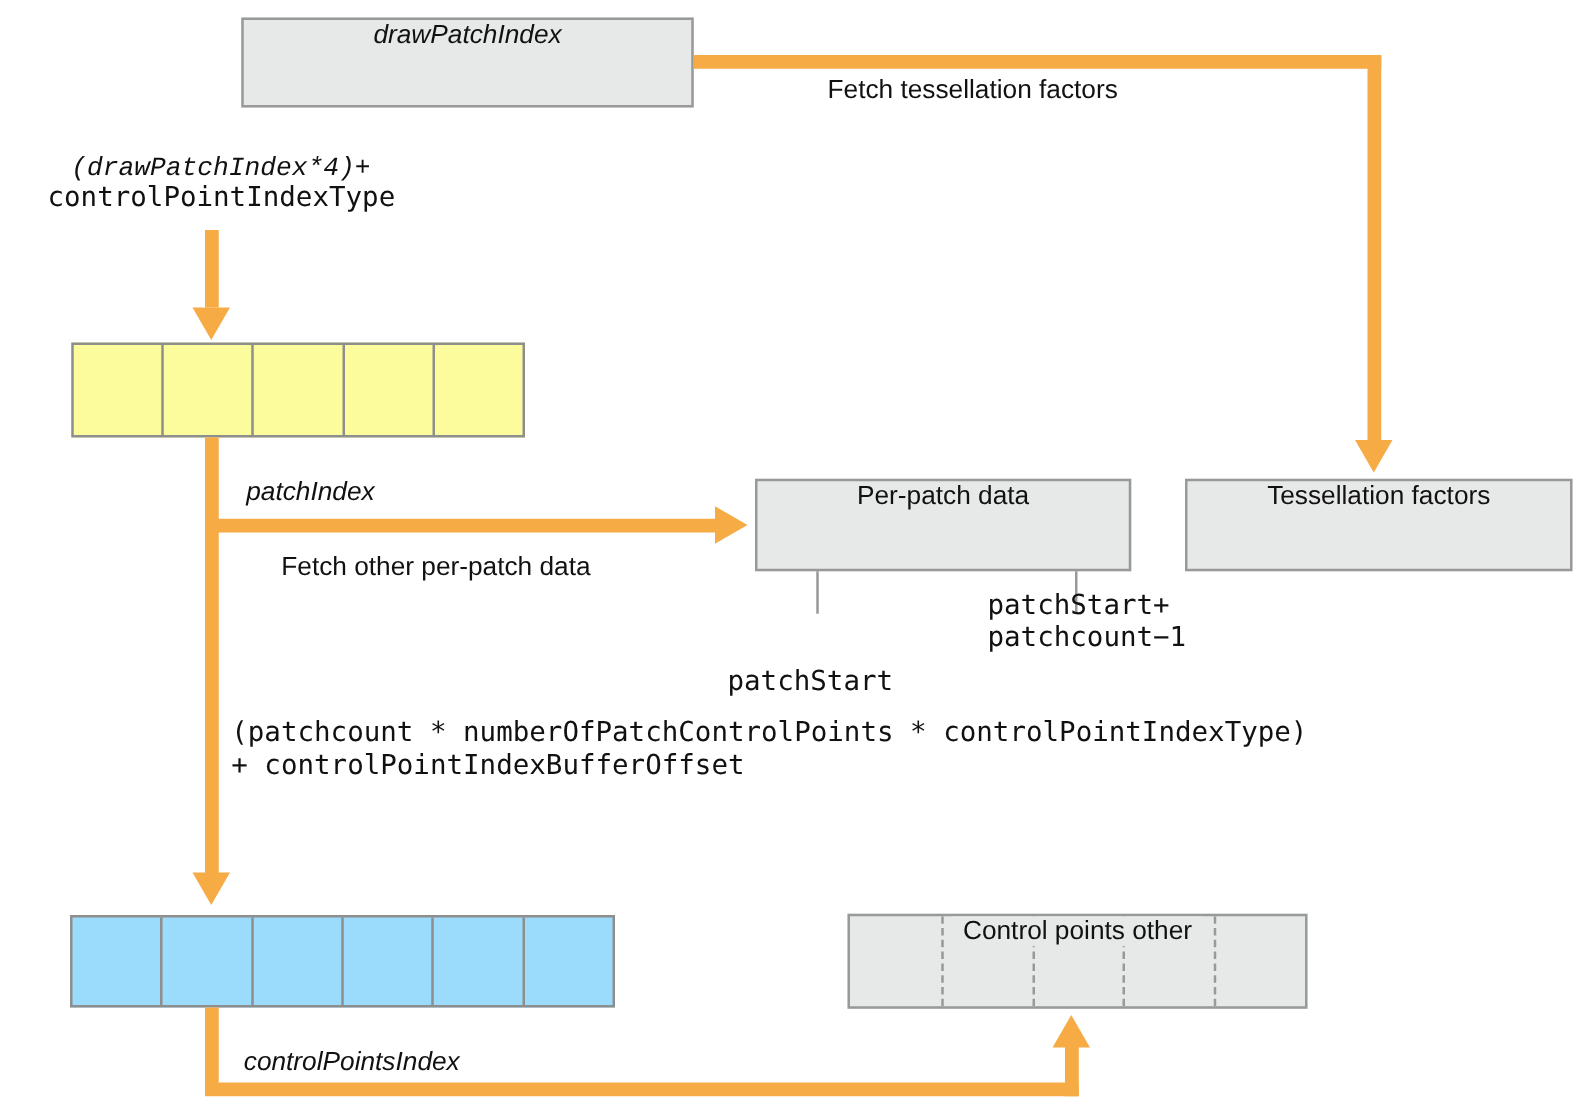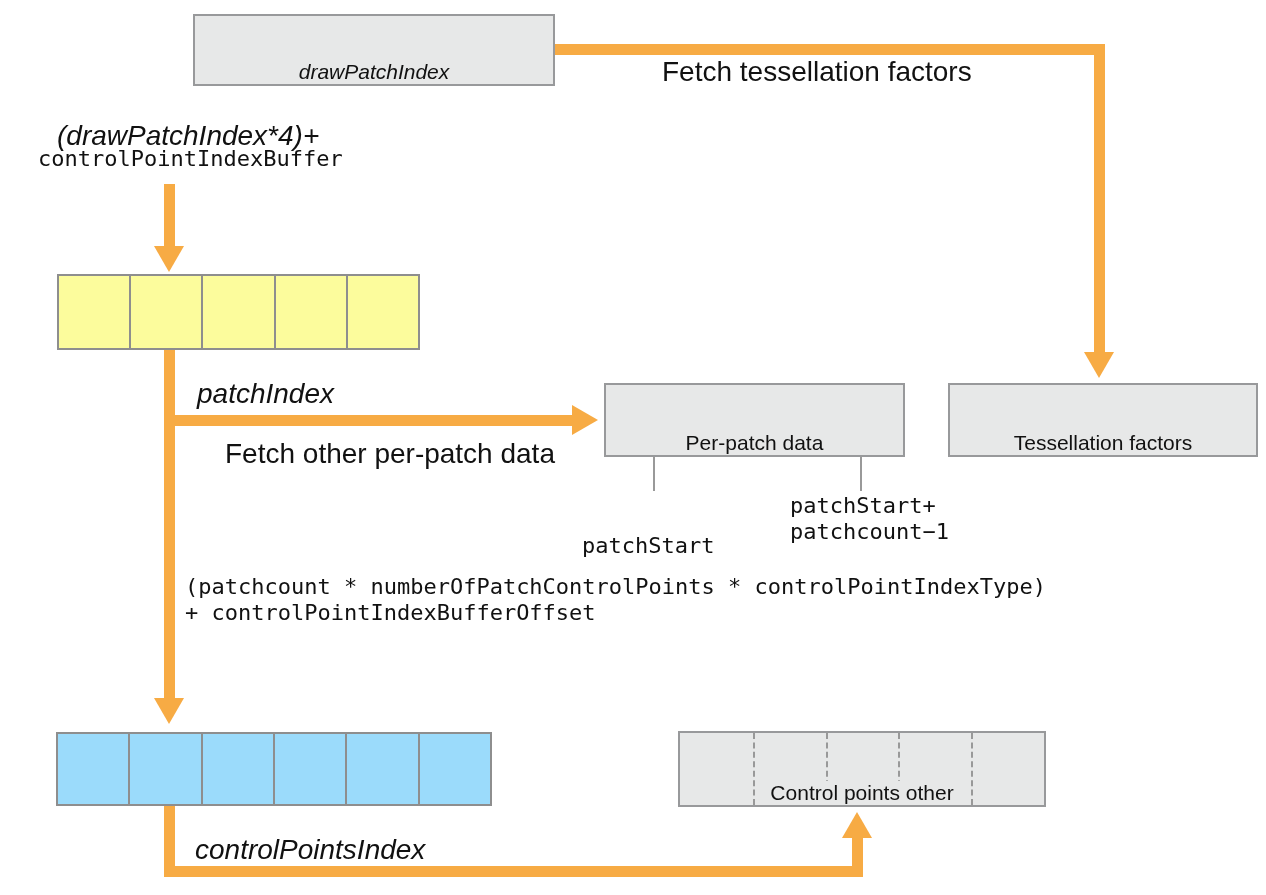--- a/index.html
+++ b/index.html
@@ -5,41 +5,41 @@
   * { margin:0; padding:0; box-sizing:border-box; }
   html,body { background:#fff; }
   body { font-family:"Liberation Sans", sans-serif; color:#111; }
   .canvas { position:relative; width:1266px; height:895px; background:#fff; overflow:hidden; }
 
   
   .node {
     position:absolute;
     background:var(--box-fill,#E7E8E8);
     border:2px solid var(--box-border,#98999B);
-    display:flex; align-items:flex-end; justify-content:center;
+    display:flex; align-items:flex-start; justify-content:center;
     font-size:21px;
   }
 
   
   .seg { position:absolute; background:var(--orange,#F7AB44); }
   .head { position:absolute; width:0; height:0; }
   .head.down  { border-left:15px solid transparent; border-right:15px solid transparent; border-top:26px solid var(--orange,#F7AB44); }
   .head.up    { border-left:15px solid transparent; border-right:15px solid transparent; border-bottom:26px solid var(--orange,#F7AB44); }
   .head.right { border-top:15px solid transparent; border-bottom:15px solid transparent; border-left:26px solid var(--orange,#F7AB44); }
 
   
   .buffer { position:absolute; display:flex; border:2px solid var(--cell-border,#8E8E8E); }
   .buffer .cell { flex:1 1 0; border-right:2px solid var(--cell-border,#8E8E8E); }
   .buffer .cell:last-child { border-right:none; }
   .buffer.yellow { background:var(--yellow,#FCFC9C); }
   .buffer.blue   { background:var(--blue,#9BDBFB); }
 
   
   .mono { position:absolute; font-family:"DejaVu Sans Mono", monospace; font-size:22px; line-height:26px; white-space:pre; }
-  .sans { position:absolute; font-size:28px; line-height:25px; white-space:pre; }
+  .sans { position:absolute; font-size:21px; line-height:25px; white-space:pre; }
   .it   { font-style:italic; }
 
   
   .tick { position:absolute; width:2px; background:var(--tick,#999999); }
 
   
   .dash-sep { position:absolute; top:0; bottom:0; border-left:2px dashed var(--tick,#9B9B9B); }
   .cpd-label { position:relative; z-index:2; background:var(--box-fill,#E7E8E8); padding:0 8px; }
 </style>
 </head>
@@ -49,22 +49,22 @@
 
   <div class="node" style="left:193px; top:14px; width:362px; height:72px;">
     <span class="it">drawPatchIndex</span>
   </div>
 
   <div class="seg" style="left:555px; top:44px; width:550px; height:11px;"></div>
   <div class="seg" style="left:1094px; top:44px; width:11px; height:310px;"></div>
   <div class="head down" style="left:1084px; top:352px;"></div>
   <div class="sans" style="left:662px; top:59px;">Fetch tessellation factors</div>
 
-  <div class="sans it" style="left:57px; top:123px;">(drawPatchIndex*4)+</div>
-  <div class="mono" style="left:38px; top:146px;">controlPointIndexBuffer</div>
+  <div class="sans it" style="left:57px; top:123px;font-family:Liberation Mono, monospace;">(drawPatchIndex*4)+</div>
+  <div class="mono" style="left:38px; top:146px;">controlPointIndexType</div>
 
   <div class="seg" style="left:164px; top:184px; width:11px; height:62px;"></div>
   <div class="head down" style="left:154px; top:246px;"></div>
 
   <div class="buffer yellow" style="left:57px; top:274px; width:363px; height:76px;">
       <div class="cell"></div>
       <div class="cell"></div>
       <div class="cell"></div>
       <div class="cell"></div>
       <div class="cell"></div>
@@ -83,21 +83,21 @@
     <span>Tessellation factors</span>
   </div>
 
   <div class="node" style="left:604px; top:383px; width:301px; height:74px;">
     <span>Per-patch data</span>
   </div>
 
   <div class="tick" style="left:653px; top:457px; height:34px;"></div>
   <div class="tick" style="left:860px; top:457px; height:34px;"></div>
   <div class="mono" style="left:582px; top:493px;margin-top:40px;">patchStart</div>
-  <div class="mono" style="left:790px; top:493px;">patchStart+
+  <div class="mono" style="left:790px; top:472px;">patchStart+
 patchcount−1</div>
 
   <div class="mono" style="left:185px; top:574px;">(patchcount * numberOfPatchControlPoints * controlPointIndexType)
 + controlPointIndexBufferOffset</div>
 
   <div class="buffer blue" style="left:56px; top:732px; width:436px; height:74px;">
       <div class="cell"></div>
       <div class="cell"></div>
       <div class="cell"></div>
       <div class="cell"></div>

